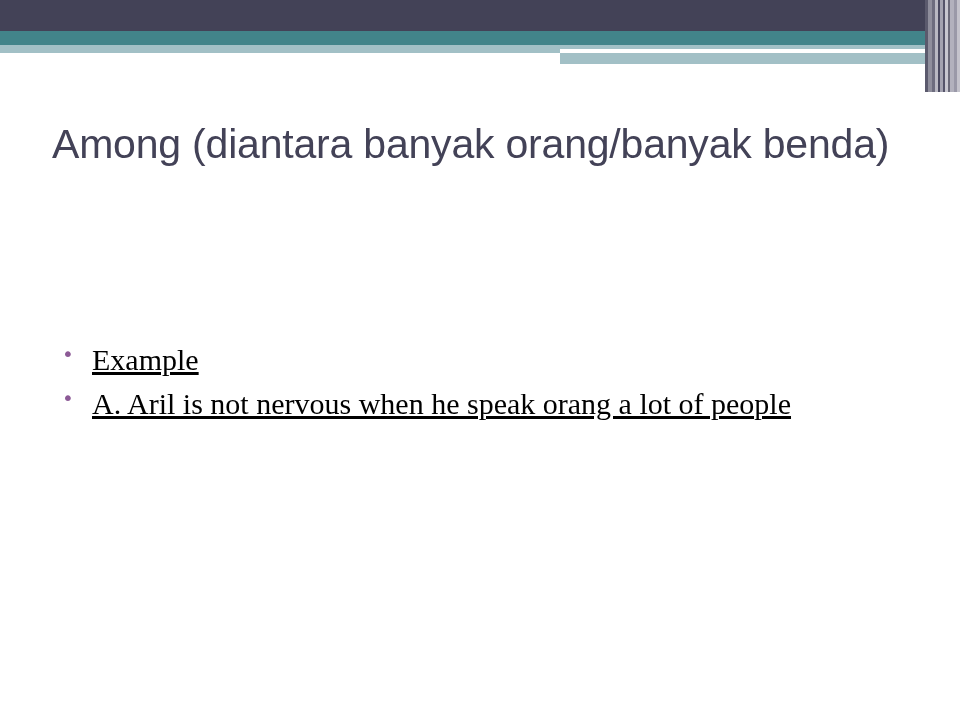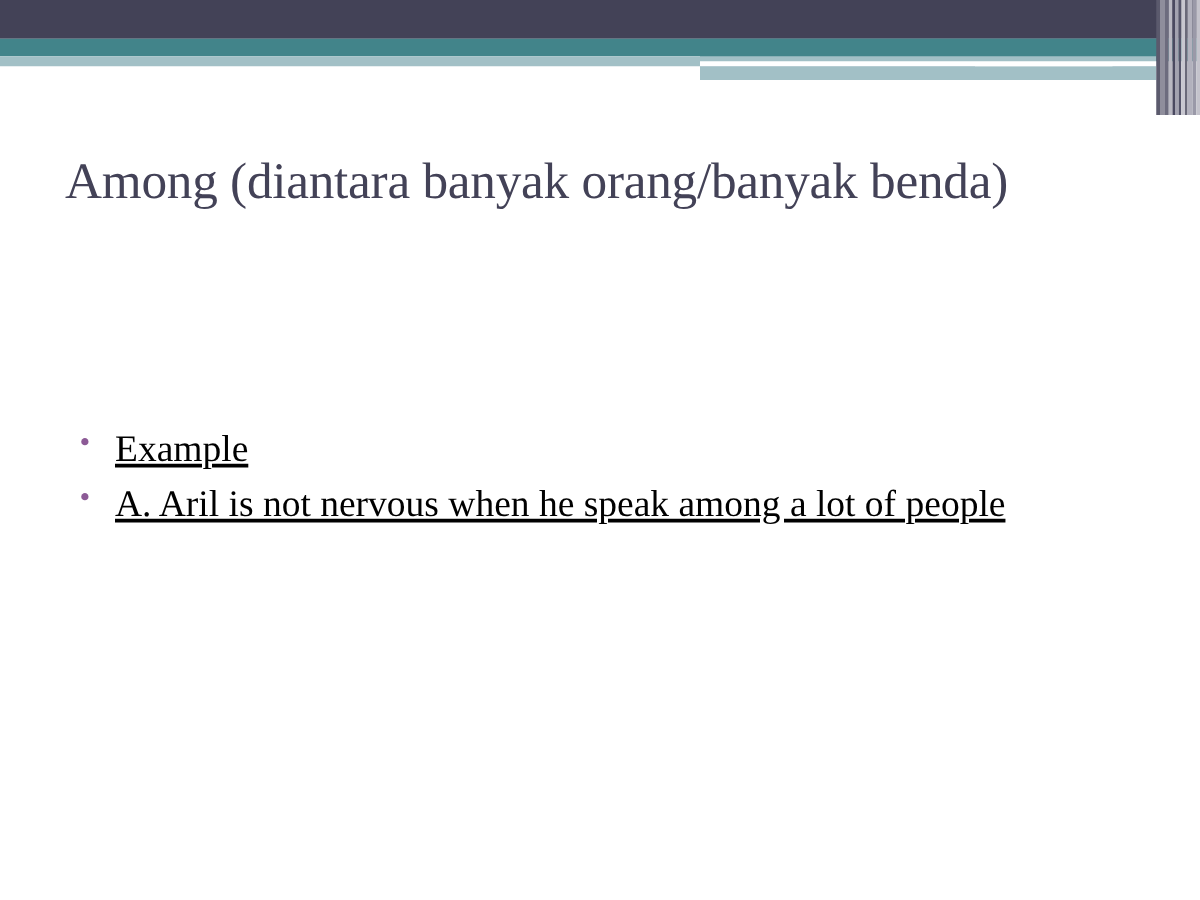--- a/index.html
+++ b/index.html
@@ -93,21 +93,21 @@
     height: 92px;
   }
 
   
   #title {
     position: absolute;
     left: 52px;
     top: 118px;
     width: 870px;
     color: #434257;
-    font-family: Liberation Serif, serif;
+    font-family: Liberation Sans, sans-serif;
     font-size: 41px;
     font-weight: 400;
     line-height: 1.27;
     letter-spacing: -0.2px;
   }
 
   
   #body {
     position: absolute;
     left: 62px;
@@ -170,17 +170,17 @@
 
   <div id="title">Among (diantara banyak orang/banyak benda)</div>
 
   <div id="body">
     <div class="bullet-row">
       <span class="bullet-dot" style="color: rgb(140, 90, 150);">•</span>
       <span class="bullet-text">Example</span>
     </div>
     <div class="bullet-row">
       <span class="bullet-dot" style="color: rgb(140, 90, 150);">•</span>
-      <span class="bullet-text">A. Aril is not nervous when he speak among a lot of people</span>
+      <span class="bullet-text">A. Aril is not nervous when he speak orang a lot of people</span>
     </div>
   </div>
 
 </div>
 
 </body></html>

